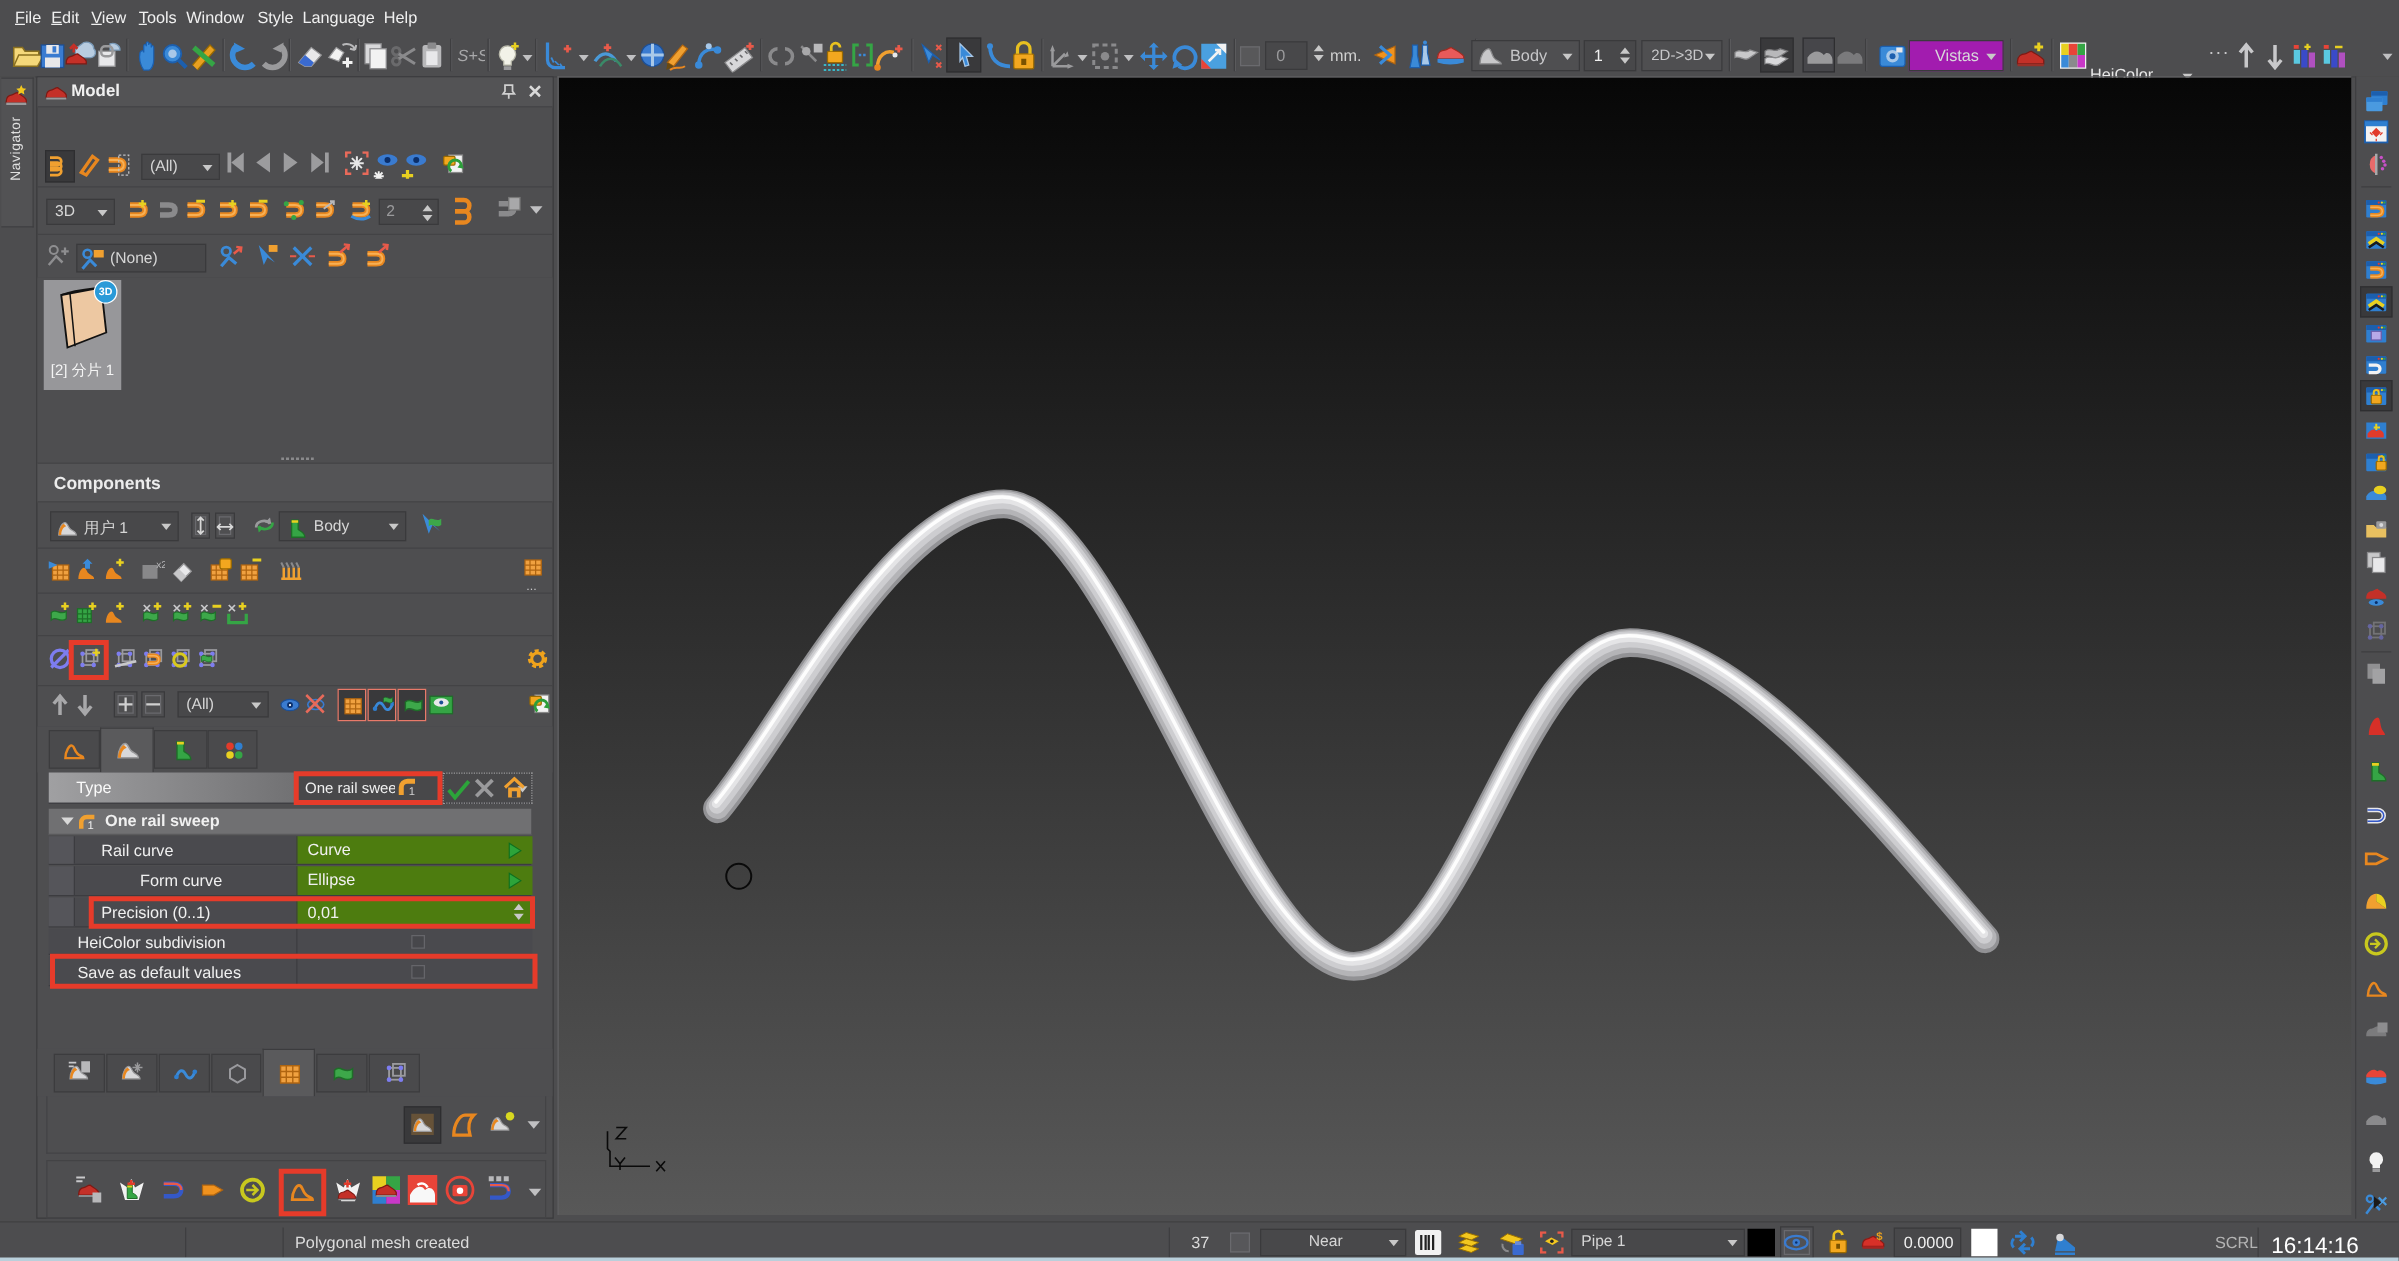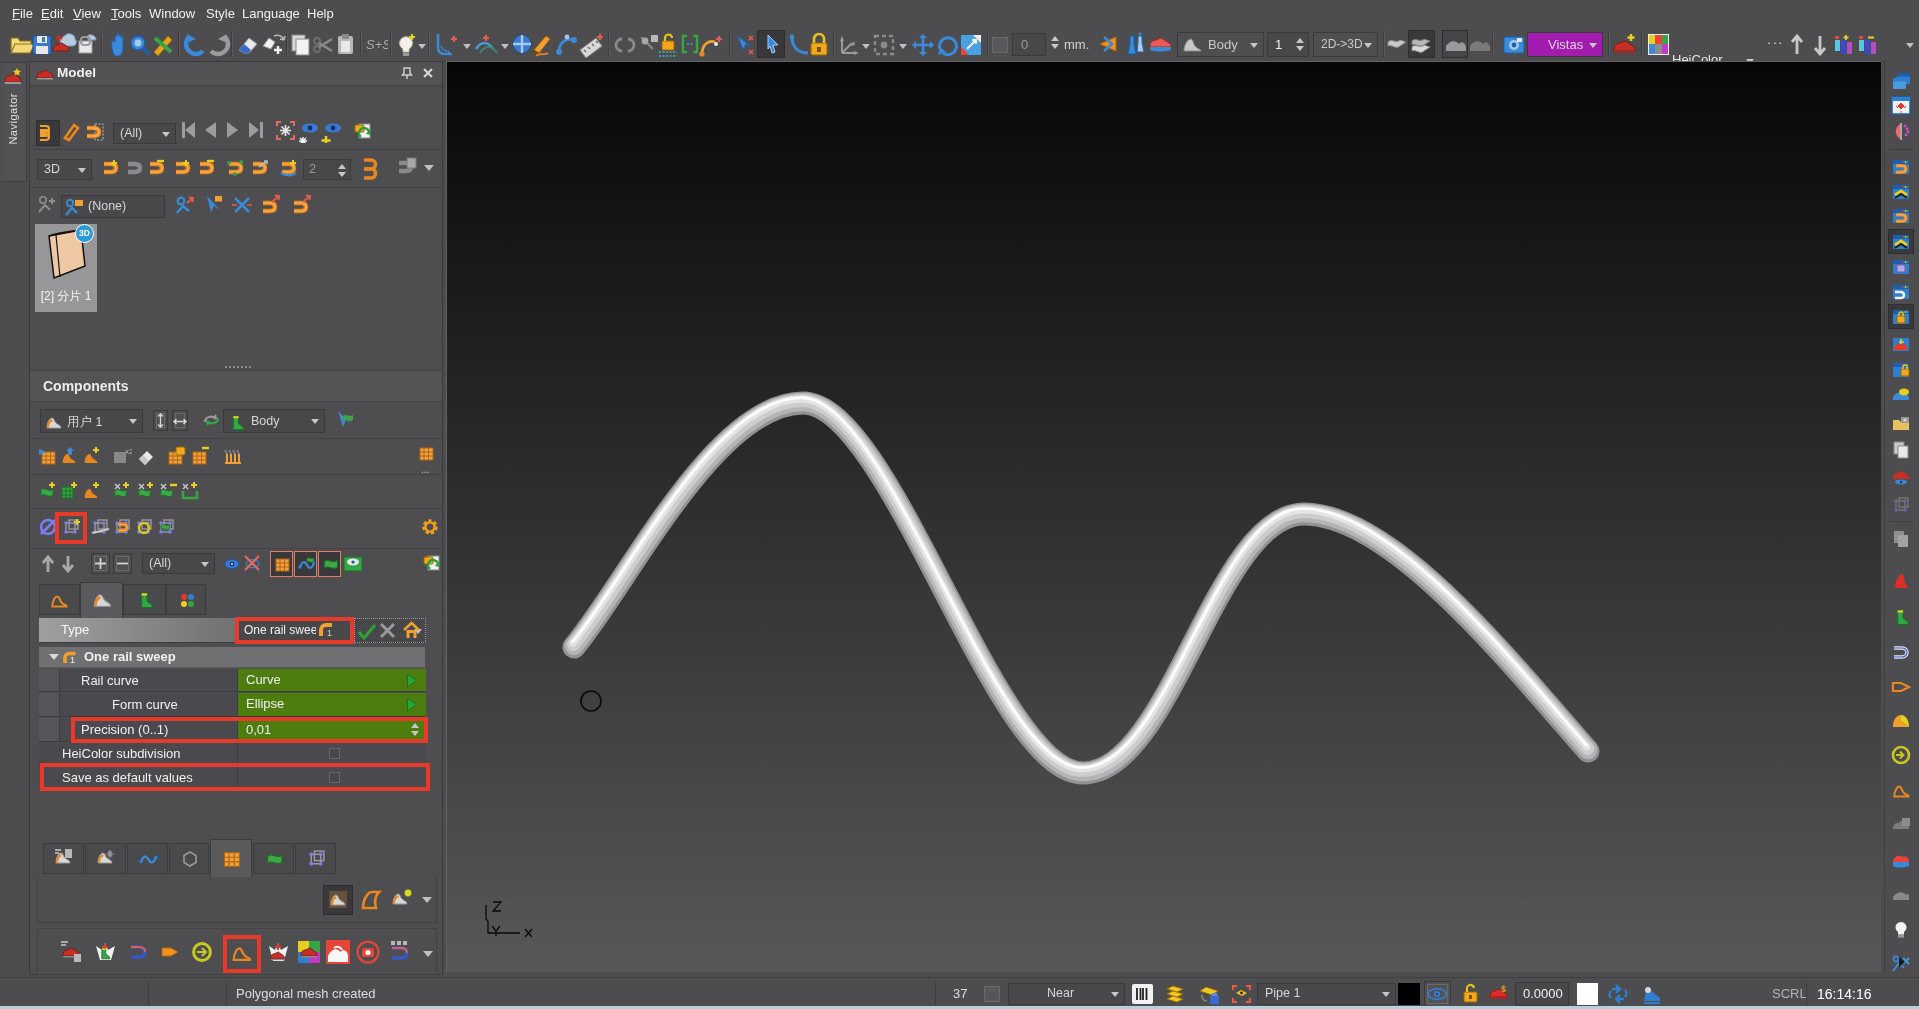--- a/index.html
+++ b/index.html
@@ -1263,16 +1263,16 @@
         <path d="M18 16 L10 16 M14 12 L10 16 L14 20" fill="none" stroke="#2f7fd0" stroke-width="2.4"></path>
         <path d="M5 8 C3 10 3 13 5 15 M19 14 C21 12 21 9 19 7" fill="none" stroke="#2f7fd0" stroke-width="2.4"></path>
       </svg>
     <svg class="i" style="left:1641px;top:5px" width="24" height="22">
         <path d="M3 18 L19 18 L19 15 L8 6 L5 9 Z" fill="#2f7fd0"></path>
         <path d="M3 20 h16" stroke="#2f7fd0" stroke-width="2"></path>
         <circle cx="7" cy="7" r="3" fill="#d8d8da"></circle>
       </svg>
     <div class="txt" style="left:1772px;color:#b4b4b4">SCRL</div>
     <div class="ssep" style="left:1806px"></div>
-    <div class="txt" style="left:1817px;color:#fff;font-size:14px">16:14:16</div>
+    <div class="txt" style="left:1817px;color:#fff;font-size:18px">16:14:16</div>
   </div>
   <div id="bottomline"></div>
 </div>
 
 </body></html>

